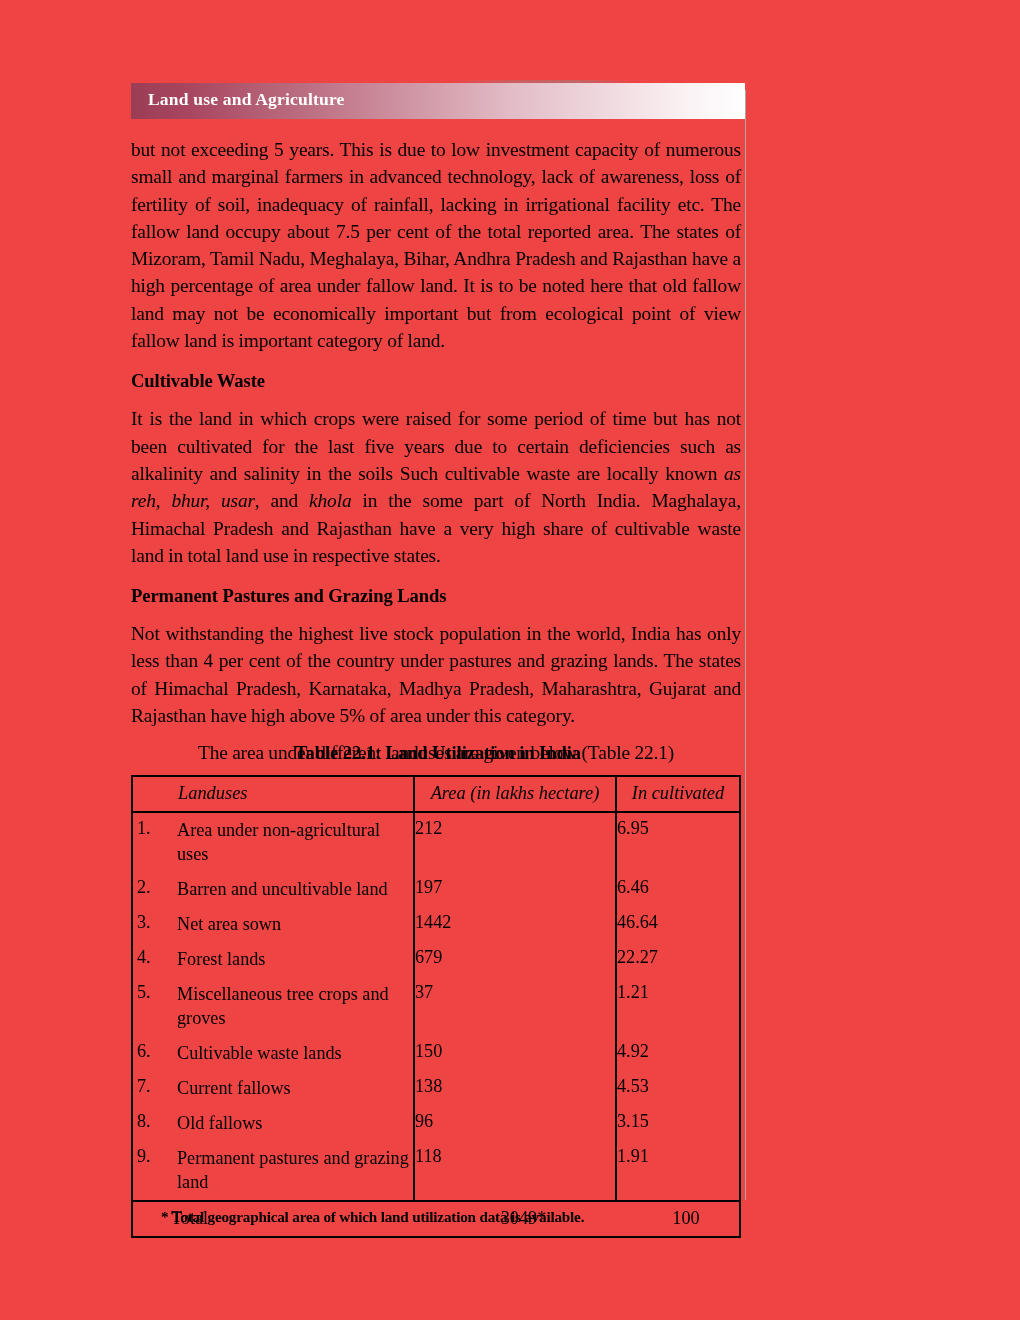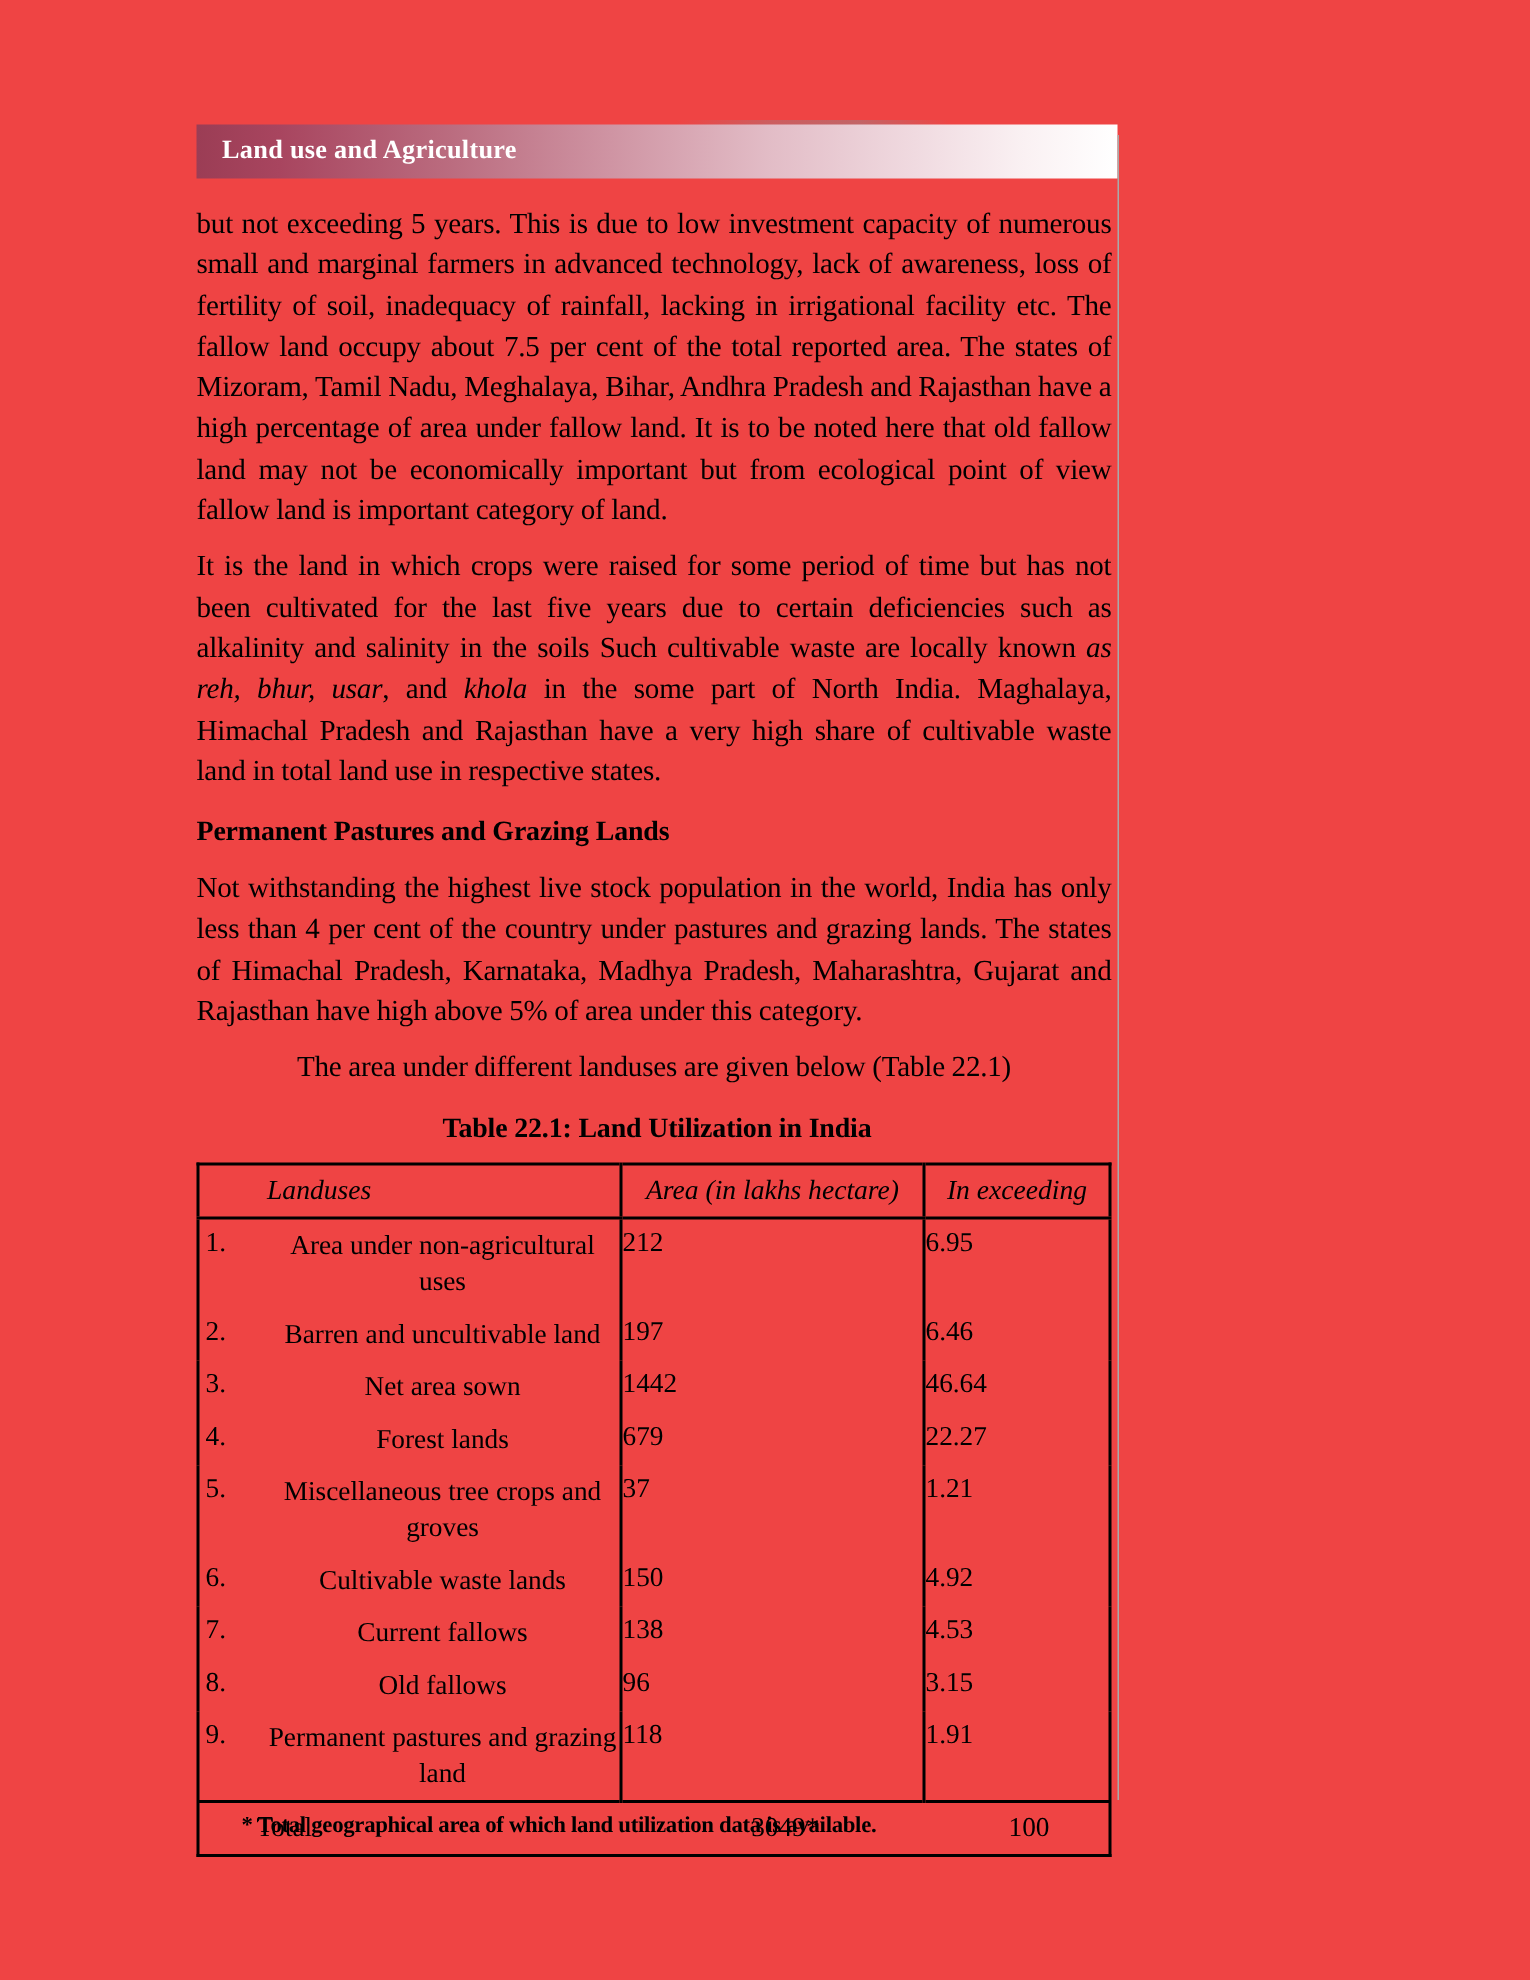--- a/index.html
+++ b/index.html
@@ -171,21 +171,21 @@
   }
 
   tr.body td {
     padding: 5px 0 6px 0;
   }
   tr.body td.n {
     text-align: left;
     padding-left: 4px;
   }
   tr.body td.nm {
-    text-align: center;
+    text-align: left;
     padding-left: 5px;
     line-height: 24px;
   }
   tr.body td.v {
     text-align: left;
   }
 
   tr.total td {
     border-top: 2.6px solid #000;
     padding: 6px 0 7px 17px;
@@ -217,20 +217,21 @@
       <div class="banner-title">Land  use and Agriculture</div>
     </div>
   </div>
 
   <div class="page-rule"></div>
 
   <div class="col">
 
     <p class="body">but not exceeding 5 years.  This is due to low investment capacity of numerous small and marginal farmers in advanced technology, lack of awareness, loss of fertility of soil, inadequacy of rainfall, lacking in irrigational facility etc.  The fallow land occupy about 7.5 per cent of the total reported area. The states of Mizoram, Tamil Nadu, Meghalaya, Bihar, Andhra Pradesh and Rajasthan have a high percentage of area under fallow land. It is to be noted here that old fallow land may not be economically important but from ecological point of view fallow land is important category of land.</p>
 
+    <h3 class="sub">Cultivable Waste</h3>
 
     <p class="body"><span>It is the land in which crops were raised for some period of time but has not been cultivated for the last five years due to certain deficiencies such as alkalinity and salinity in the soils   Such cultivable waste are locally known </span><span class="it">as reh, bhur, usar</span><span>, and </span><span class="it">khola</span><span> in the some part of North India. Maghalaya, Himachal Pradesh and Rajasthan have a very high share of cultivable waste land in total land use in respective states.</span></p>
 
     <h3 class="sub">Permanent Pastures and Grazing Lands</h3>
 
     <p class="body">Not withstanding the highest live stock population in the world, India has only less than 4 per cent of the country under pastures and grazing lands. The states of Himachal Pradesh, Karnataka, Madhya Pradesh, Maharashtra, Gujarat and Rajasthan have high above 5% of area under this category.</p>
 
     <p class="body last-loose">The area under different landuses are given below (Table 22.1)</p>
   </div>
 
@@ -241,21 +242,21 @@
       <col class="c-no">
         <col class="c-name">
         <col class="c-area">
         <col class="c-pct">
     </colgroup>
     <tbody>
       <tr class="thead">
         <td></td>
         <td class="h-landuses">Landuses</td>
         <td class="vline">Area (in lakhs hectare)</td>
-        <td class="vline">In exceeding</td>
+        <td class="vline">In cultivated</td>
       </tr>
 
       <tr class="body">
         <td class="n">1.</td>
         <td class="nm">Area under non-agricultural uses</td>
         <td class="v vline">212</td>
         <td class="v vline">6.95</td>
       </tr>
       <tr class="body">
         <td class="n">2.</td>

